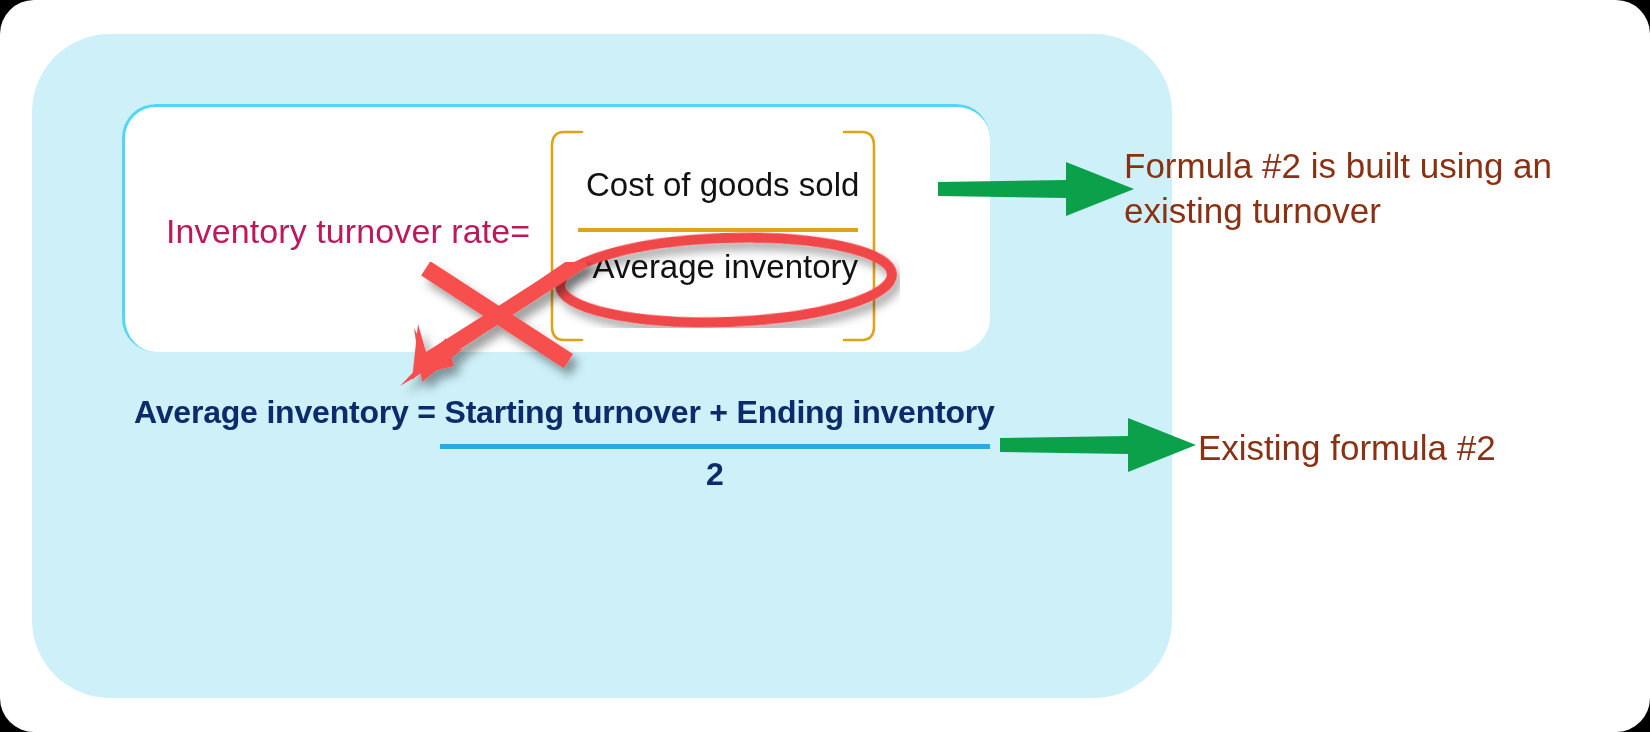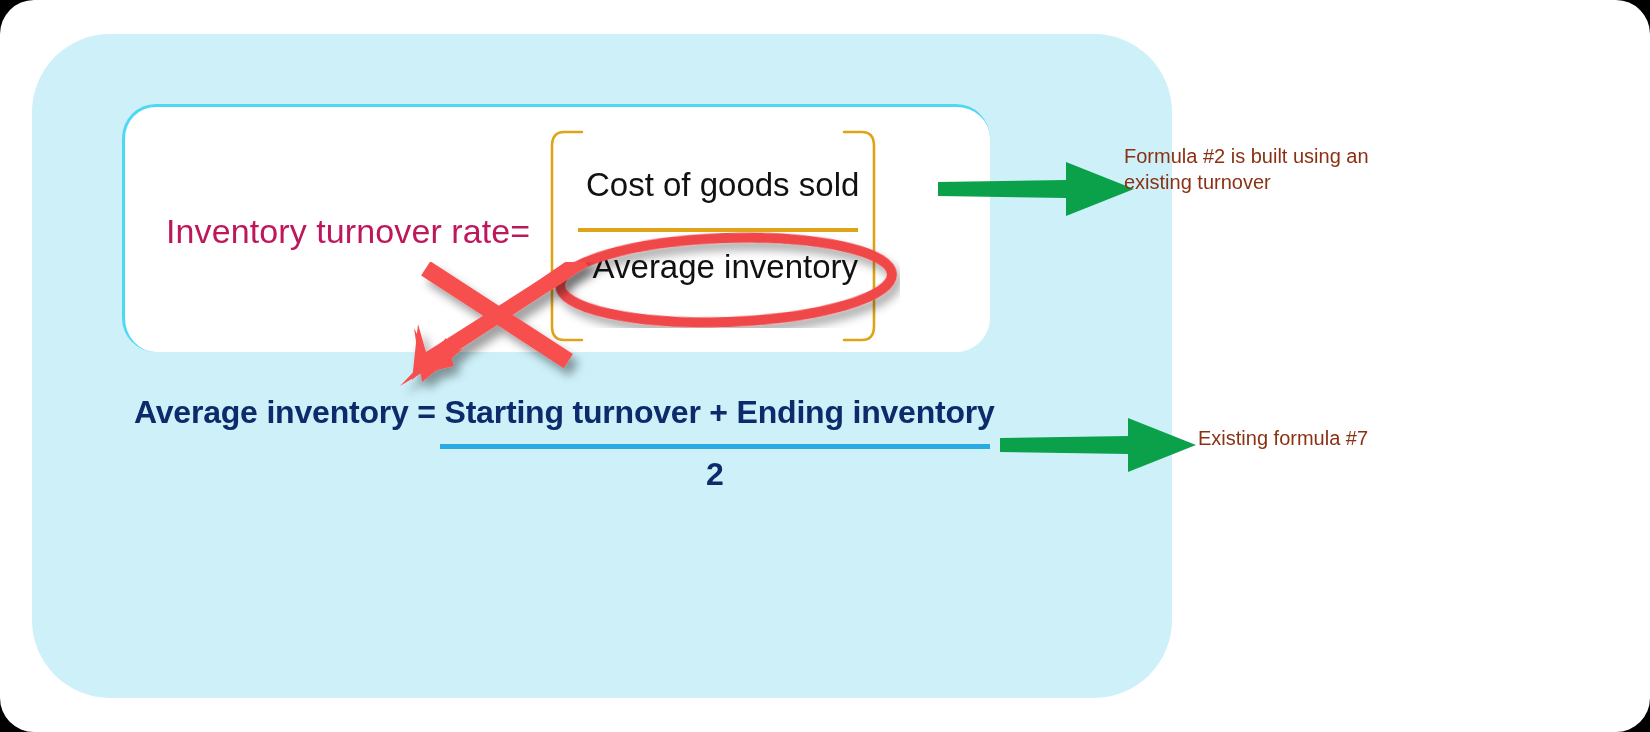--- a/index.html
+++ b/index.html
@@ -153,21 +153,21 @@
 
   
   .green-arrow { position: absolute; pointer-events: none; }
   #green-arrow-top    { left: 938px;  top: 158px; width: 196px; height: 62px; }
   #green-arrow-bottom { left: 1000px; top: 414px; width: 196px; height: 62px; }
 
   
   .annotation {
     position: absolute;
     color: #8b3113;
-    font-size: 20px;
+    font-size: 35px;
     font-weight: 400;
     line-height: 1.28;
   }
   #annotation-top    { left: 1124px; top: 144px; width: 470px; }
   #annotation-bottom { left: 1198px; top: 426px; width: 430px; white-space: nowrap; }
 </style>
 </head>
 <body>
 
 <div id="frame">
@@ -227,15 +227,15 @@
 
   <svg id="green-arrow-bottom" class="green-arrow" viewBox="0 0 196 62">
     <path d="M0 24 L128 22 L128 4 L196 31 L128 58 L128 40 L0 38 Z" fill="#0ba14b"></path>
   </svg>
 
   <div id="annotation-top" class="annotation">
     <div>Formula #2 is built using an</div>
     <div>existing turnover</div>
   </div>
 
-  <div id="annotation-bottom" class="annotation">Existing formula #7</div>
+  <div id="annotation-bottom" class="annotation">Existing formula #2</div>
 
 </div>
 
 </body></html>

